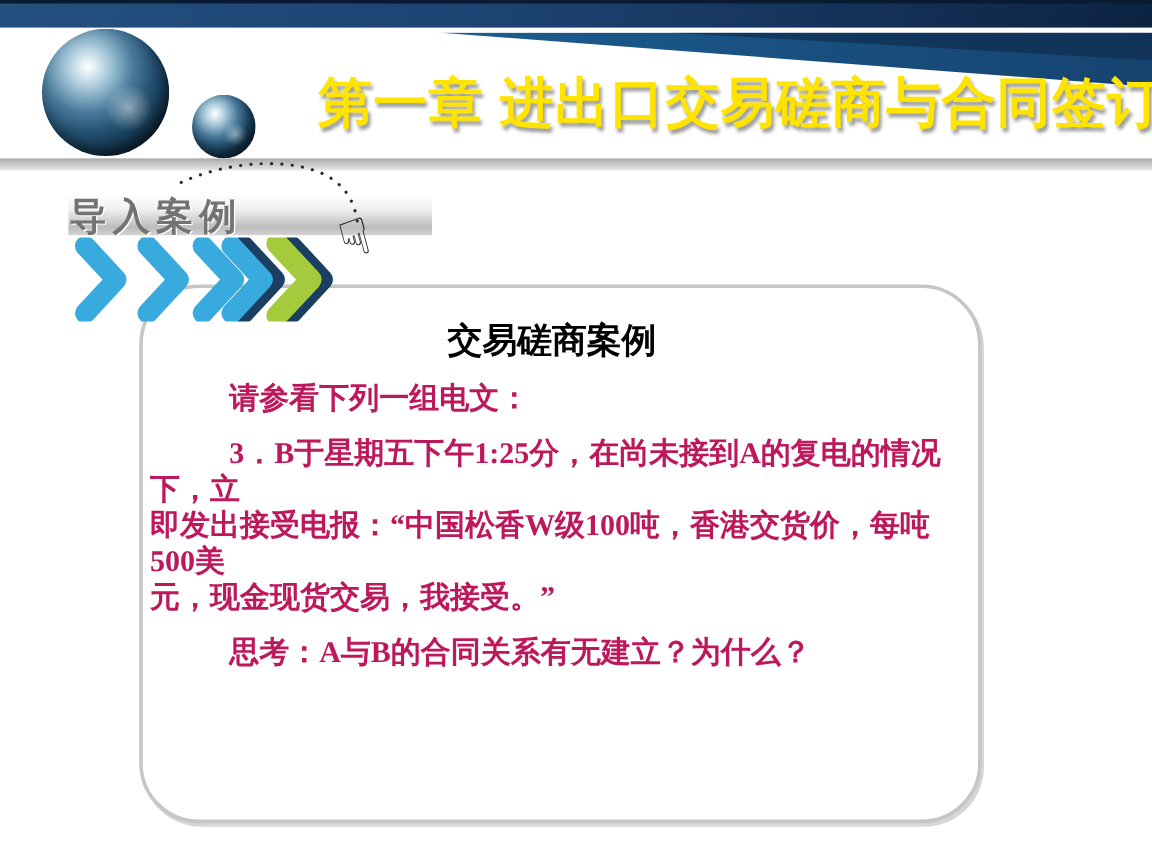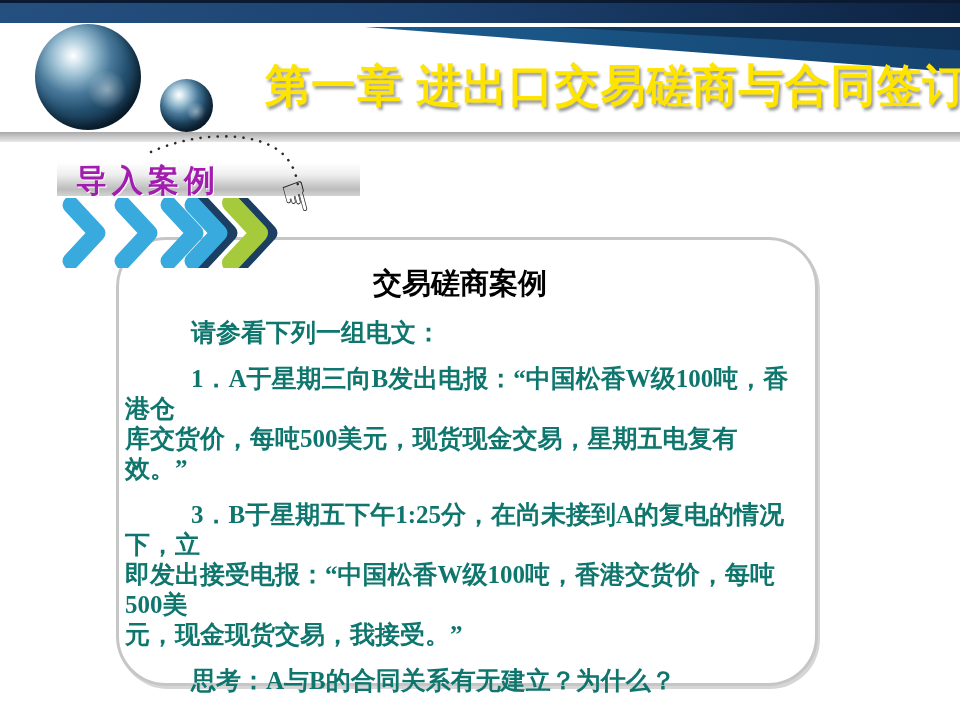--- a/index.html
+++ b/index.html
@@ -31,38 +31,38 @@
         background:
           radial-gradient(circle at 68% 62%, rgba(255,255,255,0.45) 0%, rgba(255,255,255,0) 20%),
           radial-gradient(circle at 36% 30%, #ffffff 0%, #d9e8f0 8%, #9cc0d3 20%, #49799a 38%, #234f6e 55%, #102c43 76%, #071523 93%);
         box-shadow:inset -4px -6px 10px rgba(0,0,0,0.45);}
   .sphere-big{left:35px;top:24px;width:106px;height:106px;}
   .sphere-small{left:160px;top:79px;width:53px;height:53px;}
 
   
   .banner{position:absolute;left:57px;top:163px;width:303px;height:33px;
         background:linear-gradient(#fefefe 0%,#efefef 35%,#bcbcbc 80%,#d3d3d3 100%);}
-  .banner-label{position:absolute;left:76px;top:160px;font-size:31px;font-weight:bold;
-        color:#a21caf;letter-spacing:5px;text-shadow:1px 1px 0 #ffffff;}
+  .banner-label{position:absolute;left:58px;top:160px;font-size:31px;font-weight:bold;
+        color:#737373;letter-spacing:5px;text-shadow:1px 1px 0 #ffffff;}
 
   
   .arc{position:absolute;left:145px;top:132px;}
   .hand{position:absolute;left:283px;top:174px;font-size:42px;color:#1a1a1a;
         transform:rotate(-15deg);font-family:"DejaVu Sans",sans-serif;}
 
   
   .chevrons{position:absolute;left:62px;top:198px;z-index:3;}
 
   
   .case-box{position:absolute;left:116px;top:237px;width:702px;height:449px;
         box-sizing:border-box;background:#ffffff;border:3px solid #c6c6c6;border-radius:50px;
         box-shadow:2px 3px 0 rgba(165,165,165,0.45);padding:24px 20px 0 6px;z-index:2;}
   .case-title{margin:0;text-align:center;font-size:29px;font-weight:bold;color:#000;
         font-family:"Liberation Serif","DejaVu Serif",serif;}
-  .case-box p{margin:16px 0 0 0;font-size:25px;line-height:30px;font-weight:bold;color:#0f766e;
+  .case-box p{margin:16px 0 0 0;font-size:25px;line-height:30px;font-weight:bold;color:#be185d;
         white-space:pre-line;text-indent:66px;
         font-family:"Liberation Serif","DejaVu Serif",serif;}
   .case-box p.first{margin-top:14px;}
 </style>
 </head>
 <body>
 
 <div class="slide">
 
   <div class="topbar"></div>
@@ -92,21 +92,19 @@
       <path d="M61,7 L87,35  L61,63" stroke="#38aade" stroke-width="17"></path>
       <path d="M107,7 L133,35 L107,63" stroke="#38aade" stroke-width="17"></path>
       <path d="M131,7 L157,35 L131,63" stroke="#38aade" stroke-width="17"></path>
       <path d="M169,5 L197,35 L169,65" stroke="#a5cb3d" stroke-width="18"></path>
     </g>
   </svg>
 
   <div class="case-box">
     <h2 class="case-title">交易磋商案例</h2>
     <p class="first">请参看下列一组电文：</p>
-    <p>1．A于星期三向B发出电报：“中国松香W级100吨，香港仓
-库交货价，每吨500美元，现货现金交易，星期五电复有效。”</p>
     <p>3．B于星期五下午1:25分，在尚未接到A的复电的情况下，立
 即发出接受电报：“中国松香W级100吨，香港交货价，每吨500美
 元，现金现货交易，我接受。”</p>
     <p>思考：A与B的合同关系有无建立？为什么？</p>
   </div>
 
 </div>
 
 </body></html>

